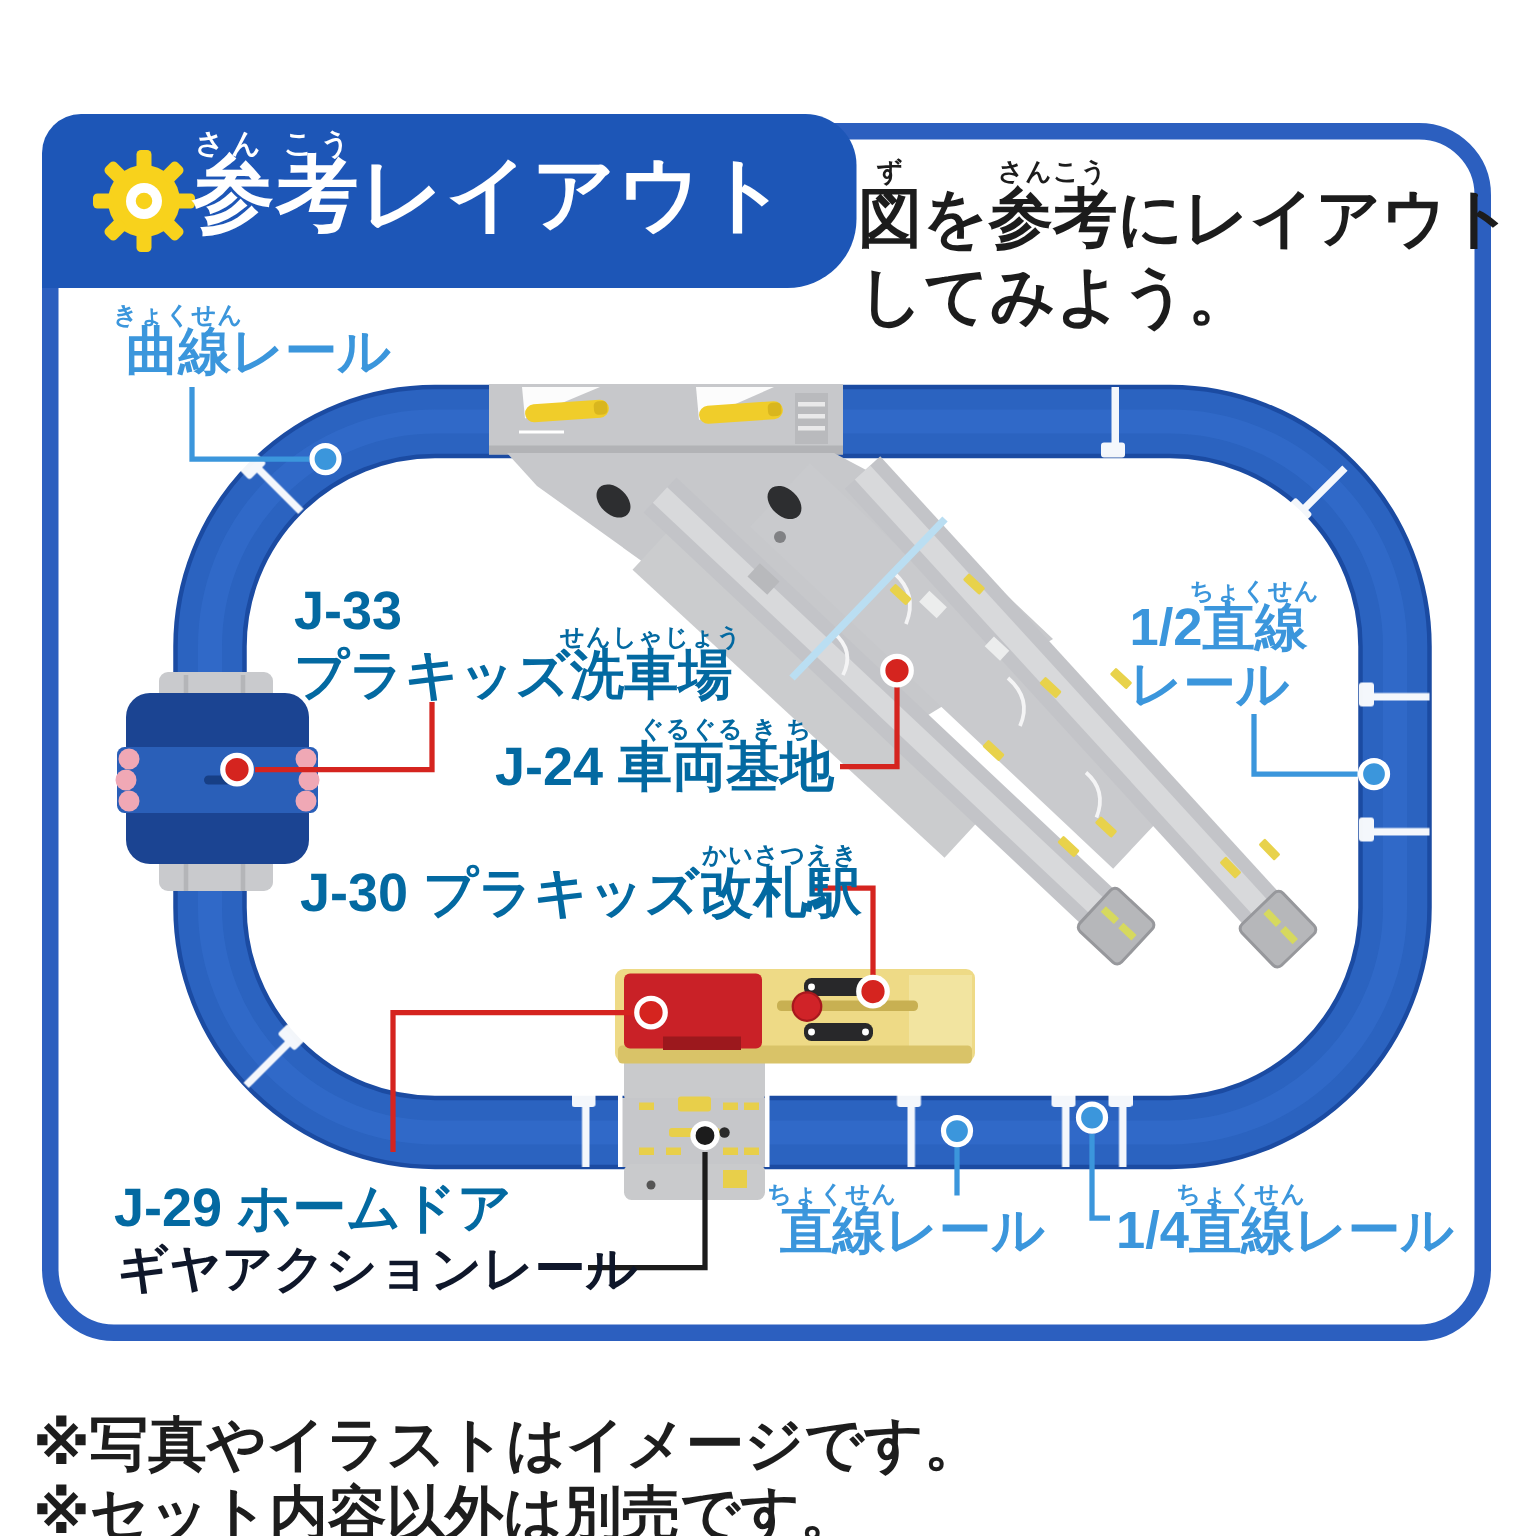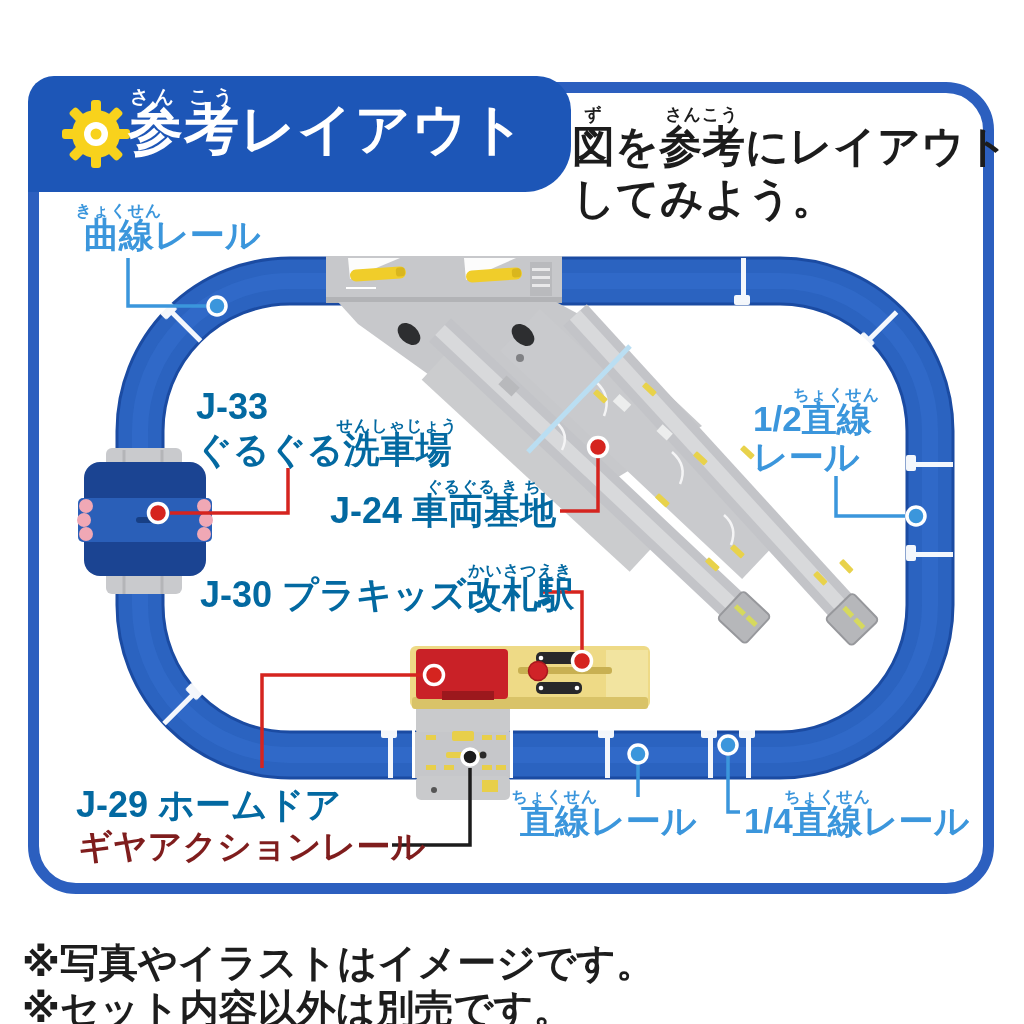--- a/index.html
+++ b/index.html
@@ -12,21 +12,21 @@
     border-radius:26px 34px 46px 0;padding-left:15px;}
   .banner-title{position:absolute;left:100px;top:26px;font-size:55px;font-weight:700;color:#ffffff;
     letter-spacing:1px;white-space:nowrap;line-height:1;}
   .banner .fg{color:#ffffff;}
   .instr{position:absolute;left:572px;top:120px;font-size:43px;font-weight:700;color:#1c1c1c;
     line-height:1.22;white-space:nowrap;}
   
   .lbl{position:absolute;font-weight:700;line-height:1.08;white-space:nowrap;}
   .lbl.blue{color:#3b96dc;font-size:35px;}
   .lbl.red{color:#0369a1;font-size:36px;}
-  .lbl.black{color:#7f1d1d;font-size:34px;}
+  .lbl.black{color:#0f172a;font-size:34px;}
   .rb{position:relative;display:inline-block;}
   .fg{position:absolute;left:50%;transform:translateX(-50%);bottom:calc(100% - 3px);
     font-size:16px;font-weight:700;white-space:nowrap;letter-spacing:1px;}
   .instr .fg{font-size:17px;bottom:calc(100% - 6px);}
   .banner .fg{font-size:19px;letter-spacing:5px;bottom:calc(100% - 4px);}
   .footnote{position:absolute;left:22px;font-size:39px;font-weight:700;color:#1d1d1d;white-space:nowrap;}
   svg{position:absolute;left:0;top:0;}
 </style>
 </head>
 <body>
@@ -271,21 +271,21 @@
   <div><span>1/2</span><span class="rb"><span class="fg">ちょくせん</span><span>直線</span></span></div>
   <div>レール</div>
 </div>
 
 <div class="lbl blue" style="left:520px;top:802px;"><span class="rb"><span class="fg">ちょくせん</span><span>直線</span></span><span>レール</span></div>
 
 <div class="lbl blue" style="left:744px;top:802px;"><span>1/4</span><span class="rb"><span class="fg">ちょくせん</span><span>直線</span></span><span>レール</span></div>
 
 <div class="lbl red" style="left:196px;top:388px;">
   <div>J-33</div>
-  <div style="margin-top:4px;"><span>ぐるぐる</span><span class="rb"><span class="fg">せんしゃじょう</span><span>洗車場</span></span></div>
+  <div style="margin-top:4px;"><span>プラキッズ</span><span class="rb"><span class="fg">せんしゃじょう</span><span>洗車場</span></span></div>
 </div>
 
 <div class="lbl red" style="left:330px;top:492px;"><span>J-24 </span><span class="rb"><span class="fg">ぐるぐる き ち</span><span>車両基地</span></span></div>
 
 <div class="lbl red" style="left:200px;top:576px;"><span>J-30 プラキッズ</span><span class="rb"><span class="fg">かいさつえき</span><span>改札駅</span></span></div>
 
 <div class="lbl red" style="left:76px;top:786px;"><span>J-29 ホームドア</span></div>
 
 <div class="lbl black" style="left:78px;top:828px;"><span>ギヤアクションレール</span></div>
 

